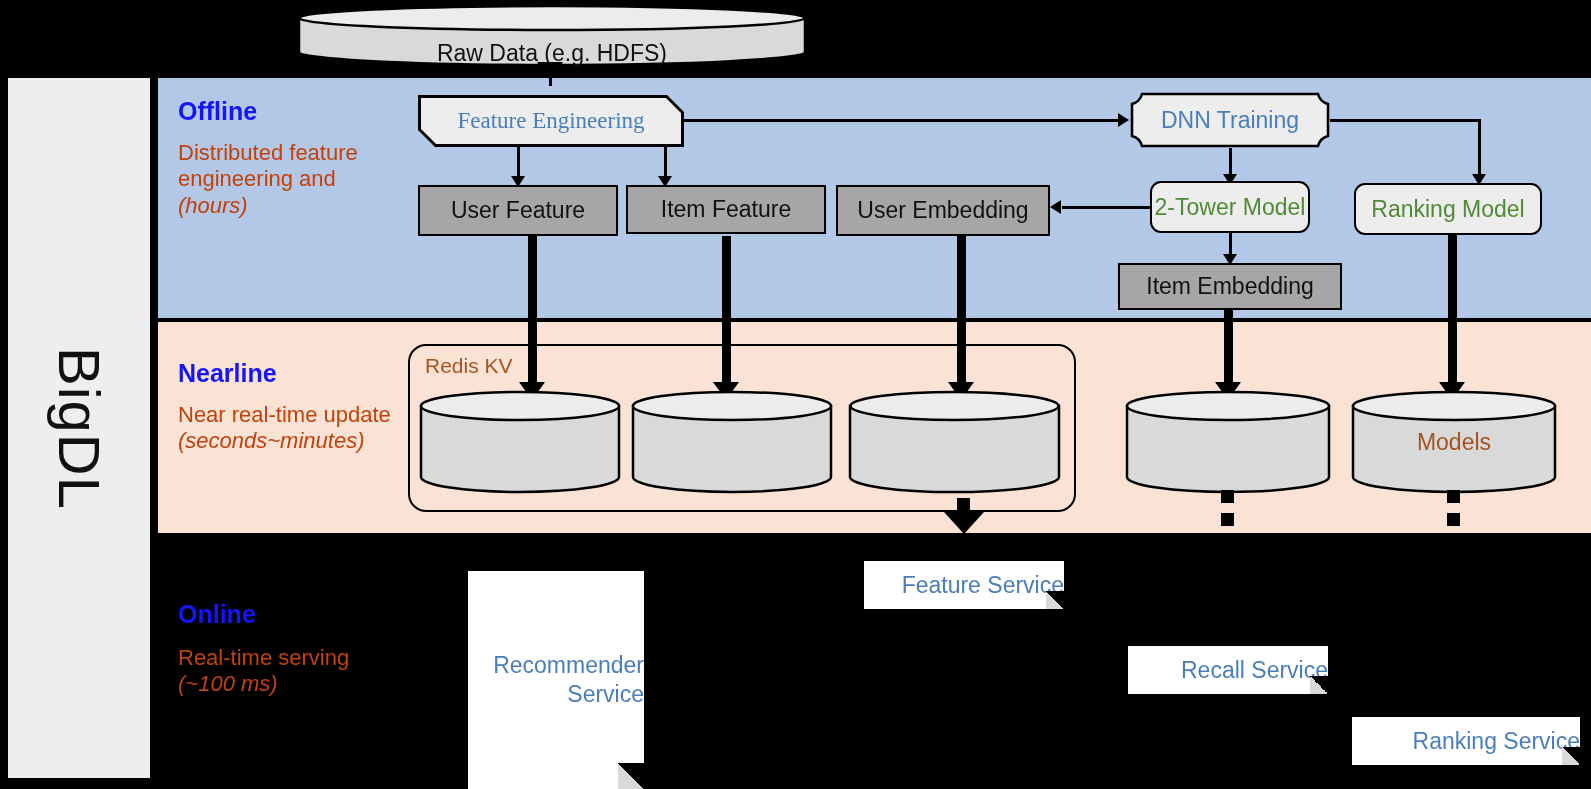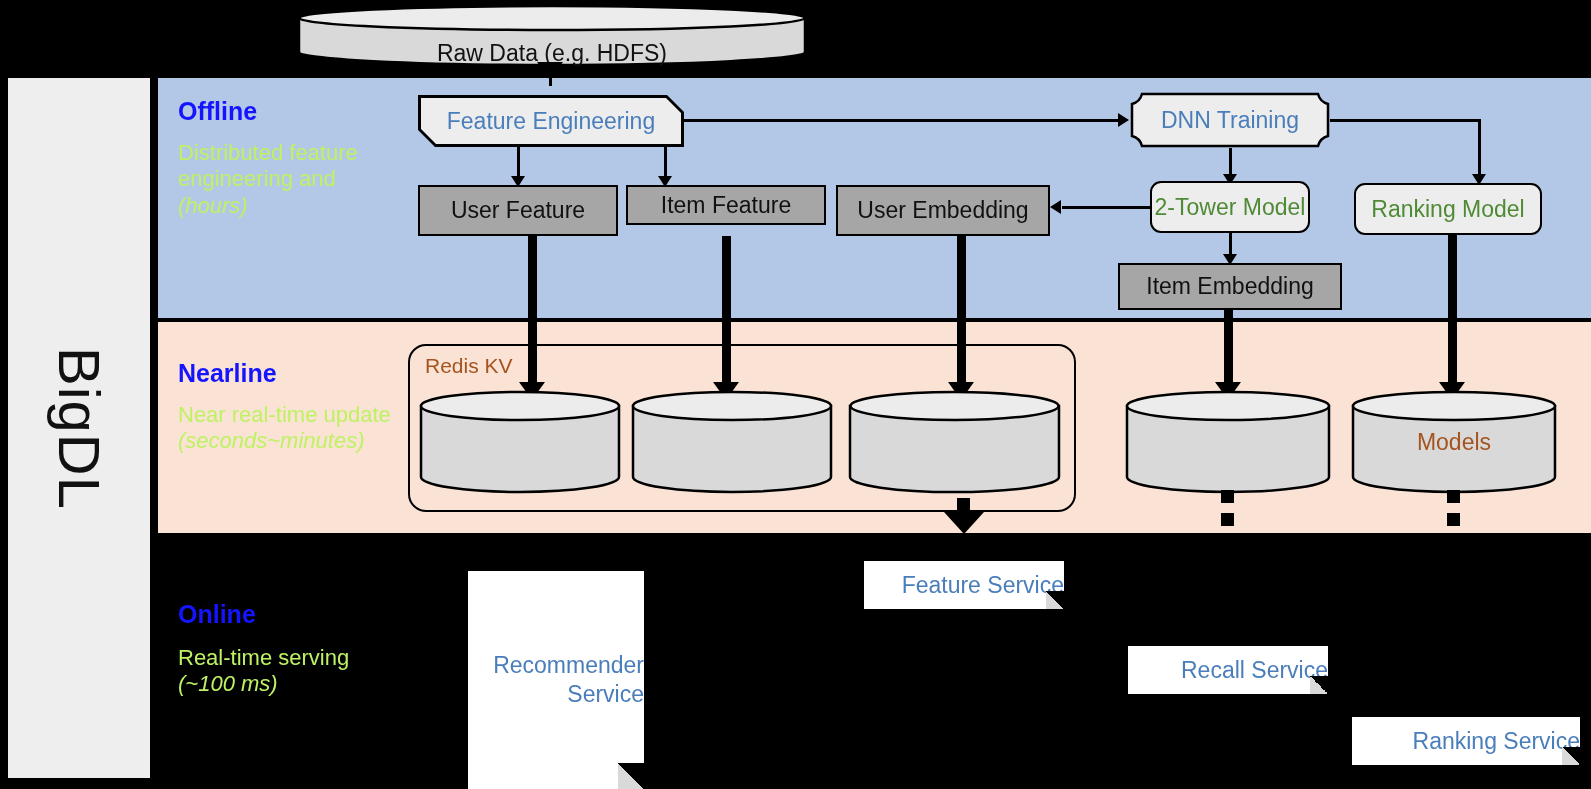--- a/index.html
+++ b/index.html
@@ -13,34 +13,34 @@
   #bigdl-label{transform:rotate(90deg);white-space:nowrap;font-size:58px;color:#111;
       letter-spacing:1px;font-family:"Liberation Sans",sans-serif;}
 
   
   .band{position:absolute;left:158px;width:1433px;}
   #band-offline{top:78px;height:240px;background:#b3c7e6;}
   #band-nearline{top:322px;height:211px;background:#fae3d4;}
   #band-online{top:537px;height:252px;background:#000;}
 
   .band-title{position:absolute;font-size:25px;color:#1414ff;font-weight:600;}
-  .band-sub{position:absolute;font-size:22px;color:#bef264;line-height:1.20;width:230px;}
+  .band-sub{position:absolute;font-size:22px;color:#c2410c;line-height:1.20;width:230px;}
   .band-sub i{font-style:italic;}
 
   
   .node{position:absolute;box-sizing:border-box;display:flex;align-items:center;
         justify-content:center;text-align:center;}
   .gray-box{background:#a6a6a6;border:2.5px solid #000;font-size:23px;color:#111;}
   .proc-box{background:#ededed;border:2.5px solid #000;font-size:23px;}
   .rnd-box{border-radius:11px;}
   .blue-txt{color:#4a7ebb;}
   .green-txt{color:#4f8a35;}
   .brown-txt{color:#a5541f;}
   .cut-box-outer{background:#000;
-     clip-path:polygon(0 0, calc(100% - 17px) 0, 100% 17px, 100% 100%, 17px 100%, 0 calc(100% - 17px));}
+     clip-path:polygon(0 0, calc(100% - 17px) 0, 100% 17px, 100% 100%, 17px 100%, 0 calc(100% - 17px));font-family:Liberation Serif, serif;}
   .cut-inner{position:absolute;left:3px;top:3px;right:3px;bottom:3px;background:#ededed;
      display:flex;align-items:center;justify-content:center;font-size:23px;
      clip-path:polygon(0 0, calc(100% - 15px) 0, 100% 15px, 100% 100%, 15px 100%, 0 calc(100% - 15px));}
 
   
   .notch-wrap{position:absolute;}
   .notch-wrap svg{position:absolute;left:0;top:0;}
   .notch-label{position:absolute;left:0;top:0;right:0;bottom:0;display:flex;
      align-items:center;justify-content:center;font-size:23px;}
 
@@ -133,21 +133,21 @@
   <div class="ln thin" style="left:1229px;top:148px;height:30px;"></div>
   <div class="arrow-dn" style="left:1223px;top:174px;"></div>
 
   <div class="ln hthin" style="left:1330px;top:119px;width:150px;"></div>
   <div class="ln thin" style="left:1478px;top:119px;height:59px;"></div>
   <div class="arrow-dn" style="left:1472px;top:174px;"></div>
 
   <div class="node gray-box" style="left:418px;top:185px;width:200px;height:51px;">
     <span>User Feature</span>
   </div>
-  <div class="node gray-box" style="left:626px;top:185px;width:200px;height:40px;">
+  <div class="node gray-box" style="left:626px;top:185px;width:200px;height:49px;">
     <span>Item Feature</span>
   </div>
   <div class="node gray-box" style="left:836px;top:185px;width:214px;height:51px;">
     <span>User Embedding</span>
   </div>
 
   <div class="node proc-box rnd-box" style="left:1150px;top:181px;width:160px;height:52px;">
     <span class="green-txt">2-Tower Model</span>
   </div>
 

